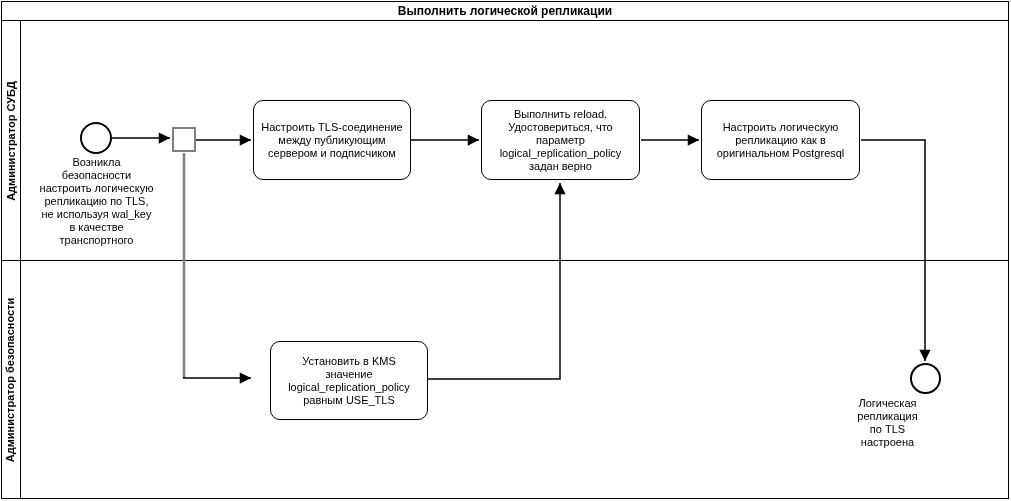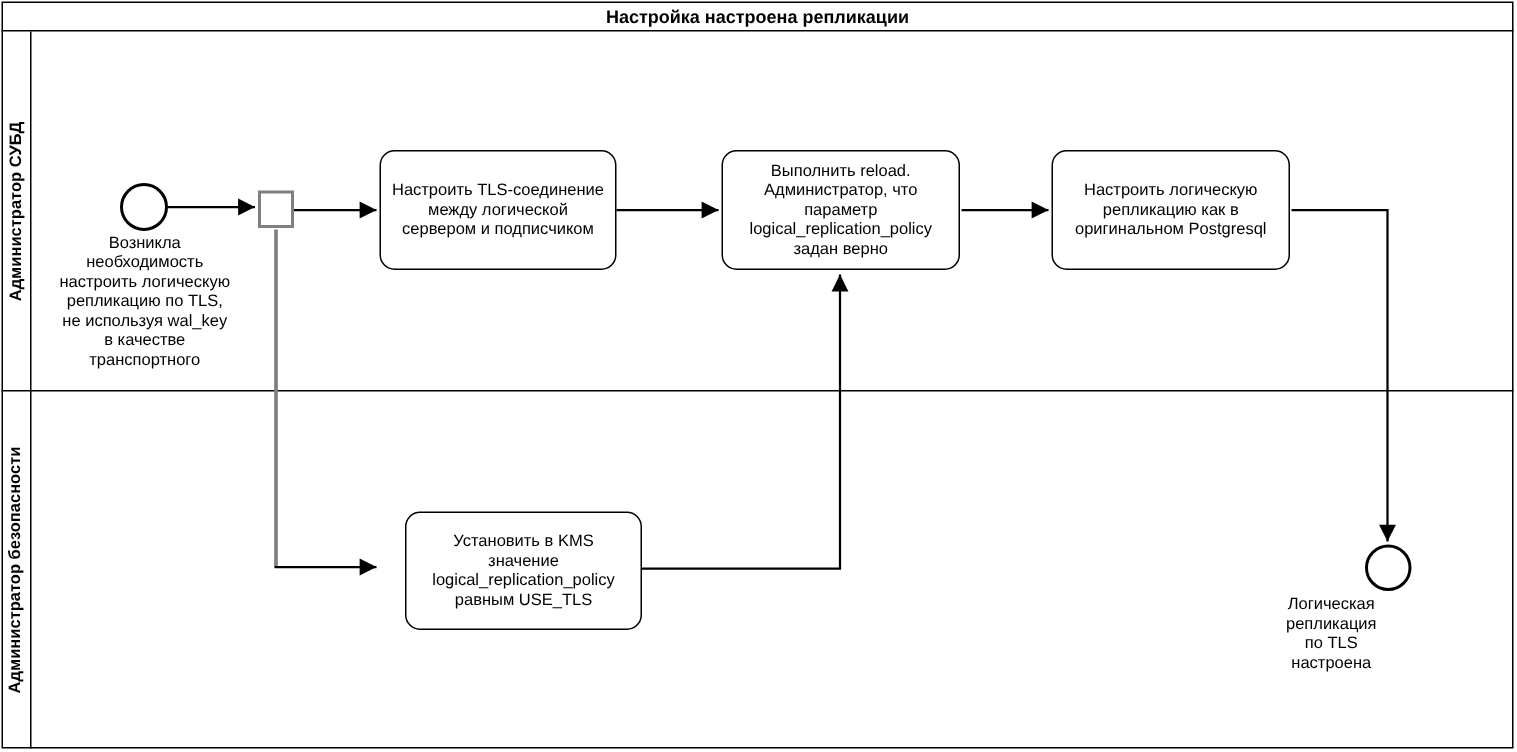--- a/index.html
+++ b/index.html
@@ -100,21 +100,21 @@
     left: 0; top: 0;
     pointer-events: none;
   }
 </style>
 </head>
 <body>
 
 <div class="canvas">
 
   <div class="pool"></div>
-  <div class="title-band">Настройка настроена репликации</div>
+  <div class="title-band">Выполнить логической репликации</div>
   <div class="label-col-line"></div>
   <div class="lane-divider"></div>
 
   <div class="lane-label l1">
     <span>Администратор СУБД</span>
   </div>
   <div class="lane-label l2">
     <span>Администратор безопасности</span>
   </div>
 
@@ -129,35 +129,35 @@
     <path d="M411 140 L479 140" stroke="#000000" stroke-width="1.5" fill="none" marker-end="url(#ah)"></path>
     <path d="M641 140 L699 140" stroke="#000000" stroke-width="1.5" fill="none" marker-end="url(#ah)"></path>
     <path d="M861 140 L925 140 L925 361" stroke="#000000" stroke-width="1.5" fill="none" marker-end="url(#ah)"></path>
     <path d="M184 153 L184 378" stroke="#808080" stroke-width="2.5" fill="none"></path>
     <path d="M183 378 L251 378" stroke="#000000" stroke-width="1.5" fill="none" marker-end="url(#ah)"></path>
     <path d="M411 379 L560 379 L560 183" stroke="#000000" stroke-width="1.5" fill="none" marker-end="url(#ah)"></path>
   </svg>
 
   <div class="event start"></div>
   <div class="node-label start-caption">Возникла
-необходимость
+безопасности
 настроить логическую
 репликацию по TLS,
 не используя wal_key
 в качестве
 транспортного</div>
 
   <div class="gateway"></div>
 
   <div class="task t-tls">Настроить TLS-соединение
-между логической
+между публикующим
 сервером и подписчиком</div>
 
   <div class="task t-reload">Выполнить reload.
-Администратор, что
+Удостовериться, что
 параметр
 logical_replication_policy
 задан верно</div>
 
   <div class="task t-logical">Настроить логическую
 репликацию как в
 оригинальном Postgresql</div>
 
   <div class="task t-kms">Установить в KMS
 значение

